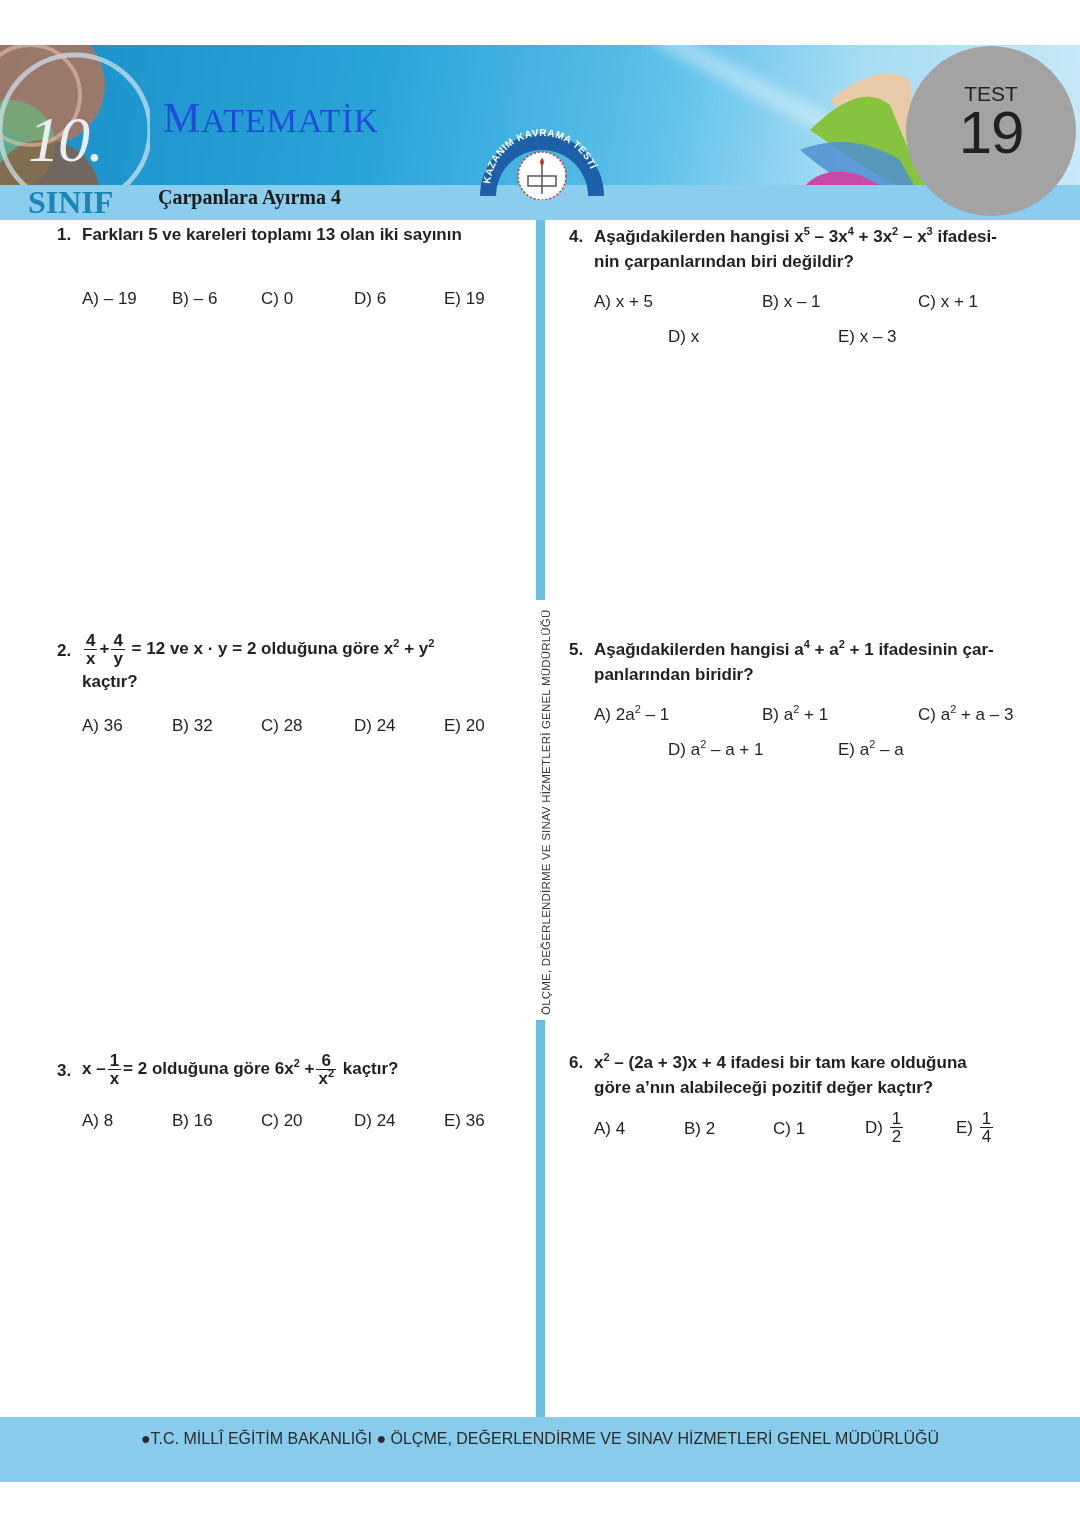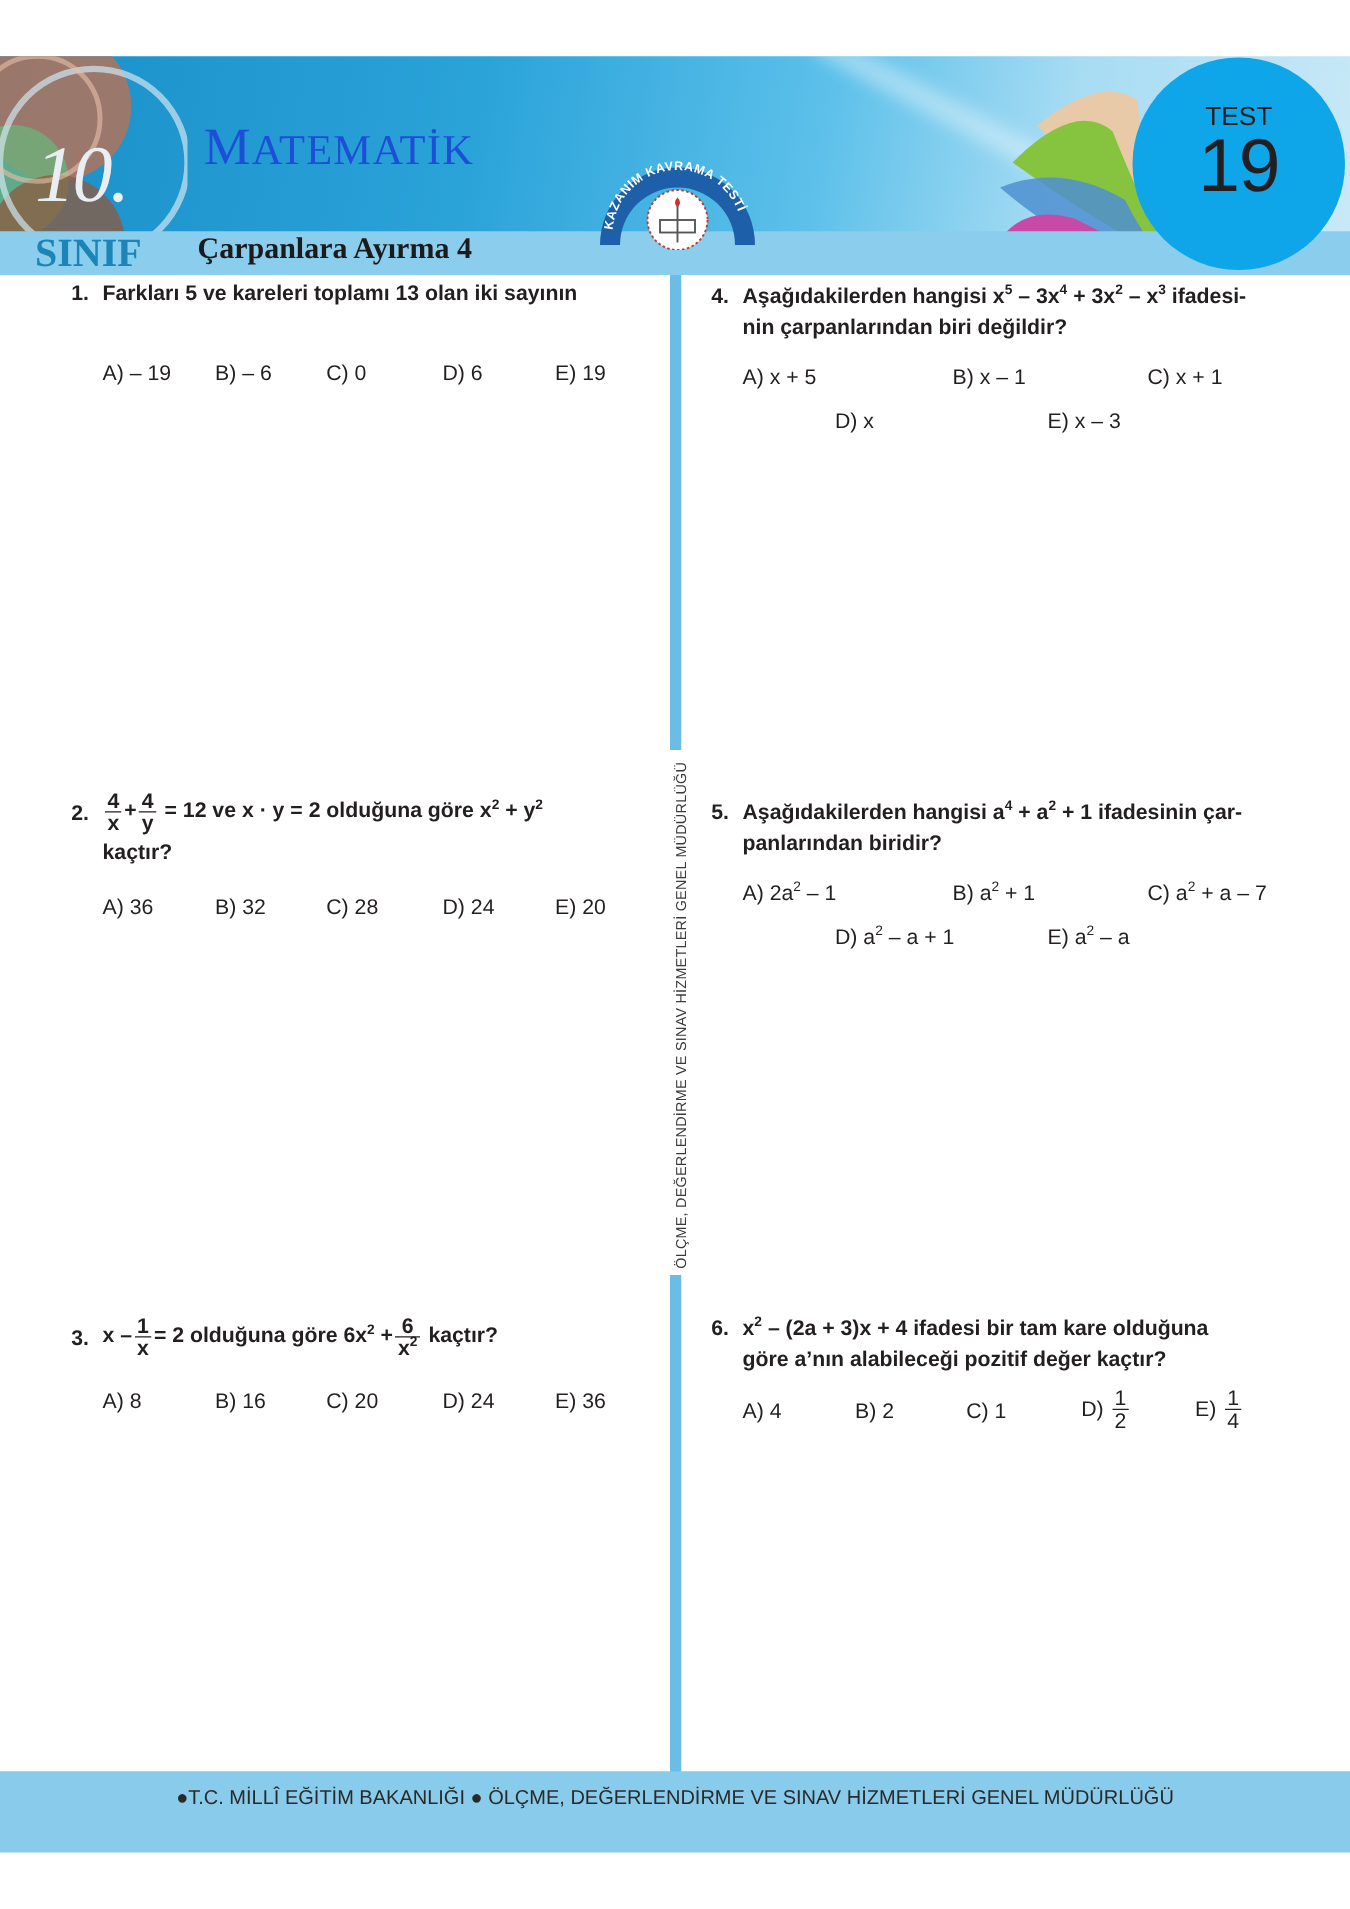--- a/index.html
+++ b/index.html
@@ -13,23 +13,23 @@
   .circles { position:absolute; left:-10px; top:-10px; width:160px; height:200px; }
   .band { position:absolute; left:0; top:185px; width:1080px; height:35px; background:#8bcdec; }
   .grade-num { position:absolute; left:28px; top:108px; font-family:"Liberation Serif", serif; font-size:64px;
                color:#e8eef2; font-style:italic; letter-spacing:-2px; line-height:1; }
   .grade-sinif { position:absolute; left:28px; top:186px; font-family:"Liberation Serif", serif; font-weight:bold;
                font-size:32px; color:#1b85b8; line-height:1; }
   .subject { position:absolute; left:163px; top:97px; font-family:"Liberation Serif", serif; font-weight:normal;
              font-size:42px; color:#1d4ed8; letter-spacing:1px; line-height:1; }
   .subject .small { font-size:34px; }
   .topic { position:absolute; left:158px; top:187px; font-family:"Liberation Serif", serif; font-weight:bold;
-           font-size:24px; color:#1b1b1b; line-height:1; }
+           font-size:20px; color:#1b1b1b; line-height:1; }
   .badge { position:absolute; left:476px; top:108px; width:132px; height:92px; }
-  .test-circle { position:absolute; left:906px; top:46px; width:170px; height:170px; border-radius:50%; background:#0ea5e9; }
+  .test-circle { position:absolute; left:906px; top:46px; width:170px; height:170px; border-radius:50%; background:#a3a3a3; }
   .test-label { position:absolute; left:0; width:170px; top:36px; text-align:center; font-size:21px; color:#231f20; }
   .test-num { position:absolute; left:0; width:170px; top:52px; text-align:center; font-size:60px; color:#231f20; letter-spacing:-1px; }
   .ribbons { position:absolute; left:770px; top:60px; width:180px; height:170px; }
   
   .divider { position:absolute; left:536px; top:220px; width:9px; height:1200px; background:#6cbde3; }
   .vtext-wrap { position:absolute; left:531px; top:600px; width:20px; height:420px; background:#ffffff; }
   .vtext { position:absolute; left:540px; top:1015px; transform-origin:0 0; transform:rotate(-90deg);
            font-size:11.5px; color:#3a3a3a; white-space:nowrap; letter-spacing:0.2px; }
   
   .q { position:absolute; font-size:17px; line-height:25px; font-weight:bold; color:#231f20; }
@@ -148,21 +148,21 @@
 
 <div class="q" style="left:569px;top:637px;width:480px;">
   <span class="num">5.</span>
   <div class="stem" style="white-space:nowrap;">
     <div><span>Aşağıdakilerden hangisi a</span><sup>4</sup><span> + a</span><sup>2</sup><span> + 1 ifadesinin çar-</span></div>
     <div>panlarından biridir?</div>
   </div>
 </div>
 <div class="opt" style="left:594px;top:705px;"><span>A) 2a</span><sup>2</sup><span> – 1</span></div>
 <div class="opt" style="left:762px;top:705px;"><span>B) a</span><sup>2</sup><span> + 1</span></div>
-<div class="opt" style="left:918px;top:705px;"><span>C) a</span><sup>2</sup><span> + a – 7</span></div>
+<div class="opt" style="left:918px;top:705px;"><span>C) a</span><sup>2</sup><span> + a – 3</span></div>
 <div class="opt" style="left:668px;top:740px;"><span>D) a</span><sup>2</sup><span> – a + 1</span></div>
 <div class="opt" style="left:838px;top:740px;"><span>E) a</span><sup>2</sup><span> – a</span></div>
 
 <div class="q" style="left:569px;top:1050px;width:480px;">
   <span class="num">6.</span>
   <div class="stem" style="white-space:nowrap;">
     <div><span>x</span><sup>2</sup><span> – (2a + 3)x + 4  ifadesi bir tam kare olduğuna</span></div>
     <div>göre a’nın alabileceği pozitif değer kaçtır?</div>
   </div>
 </div>

